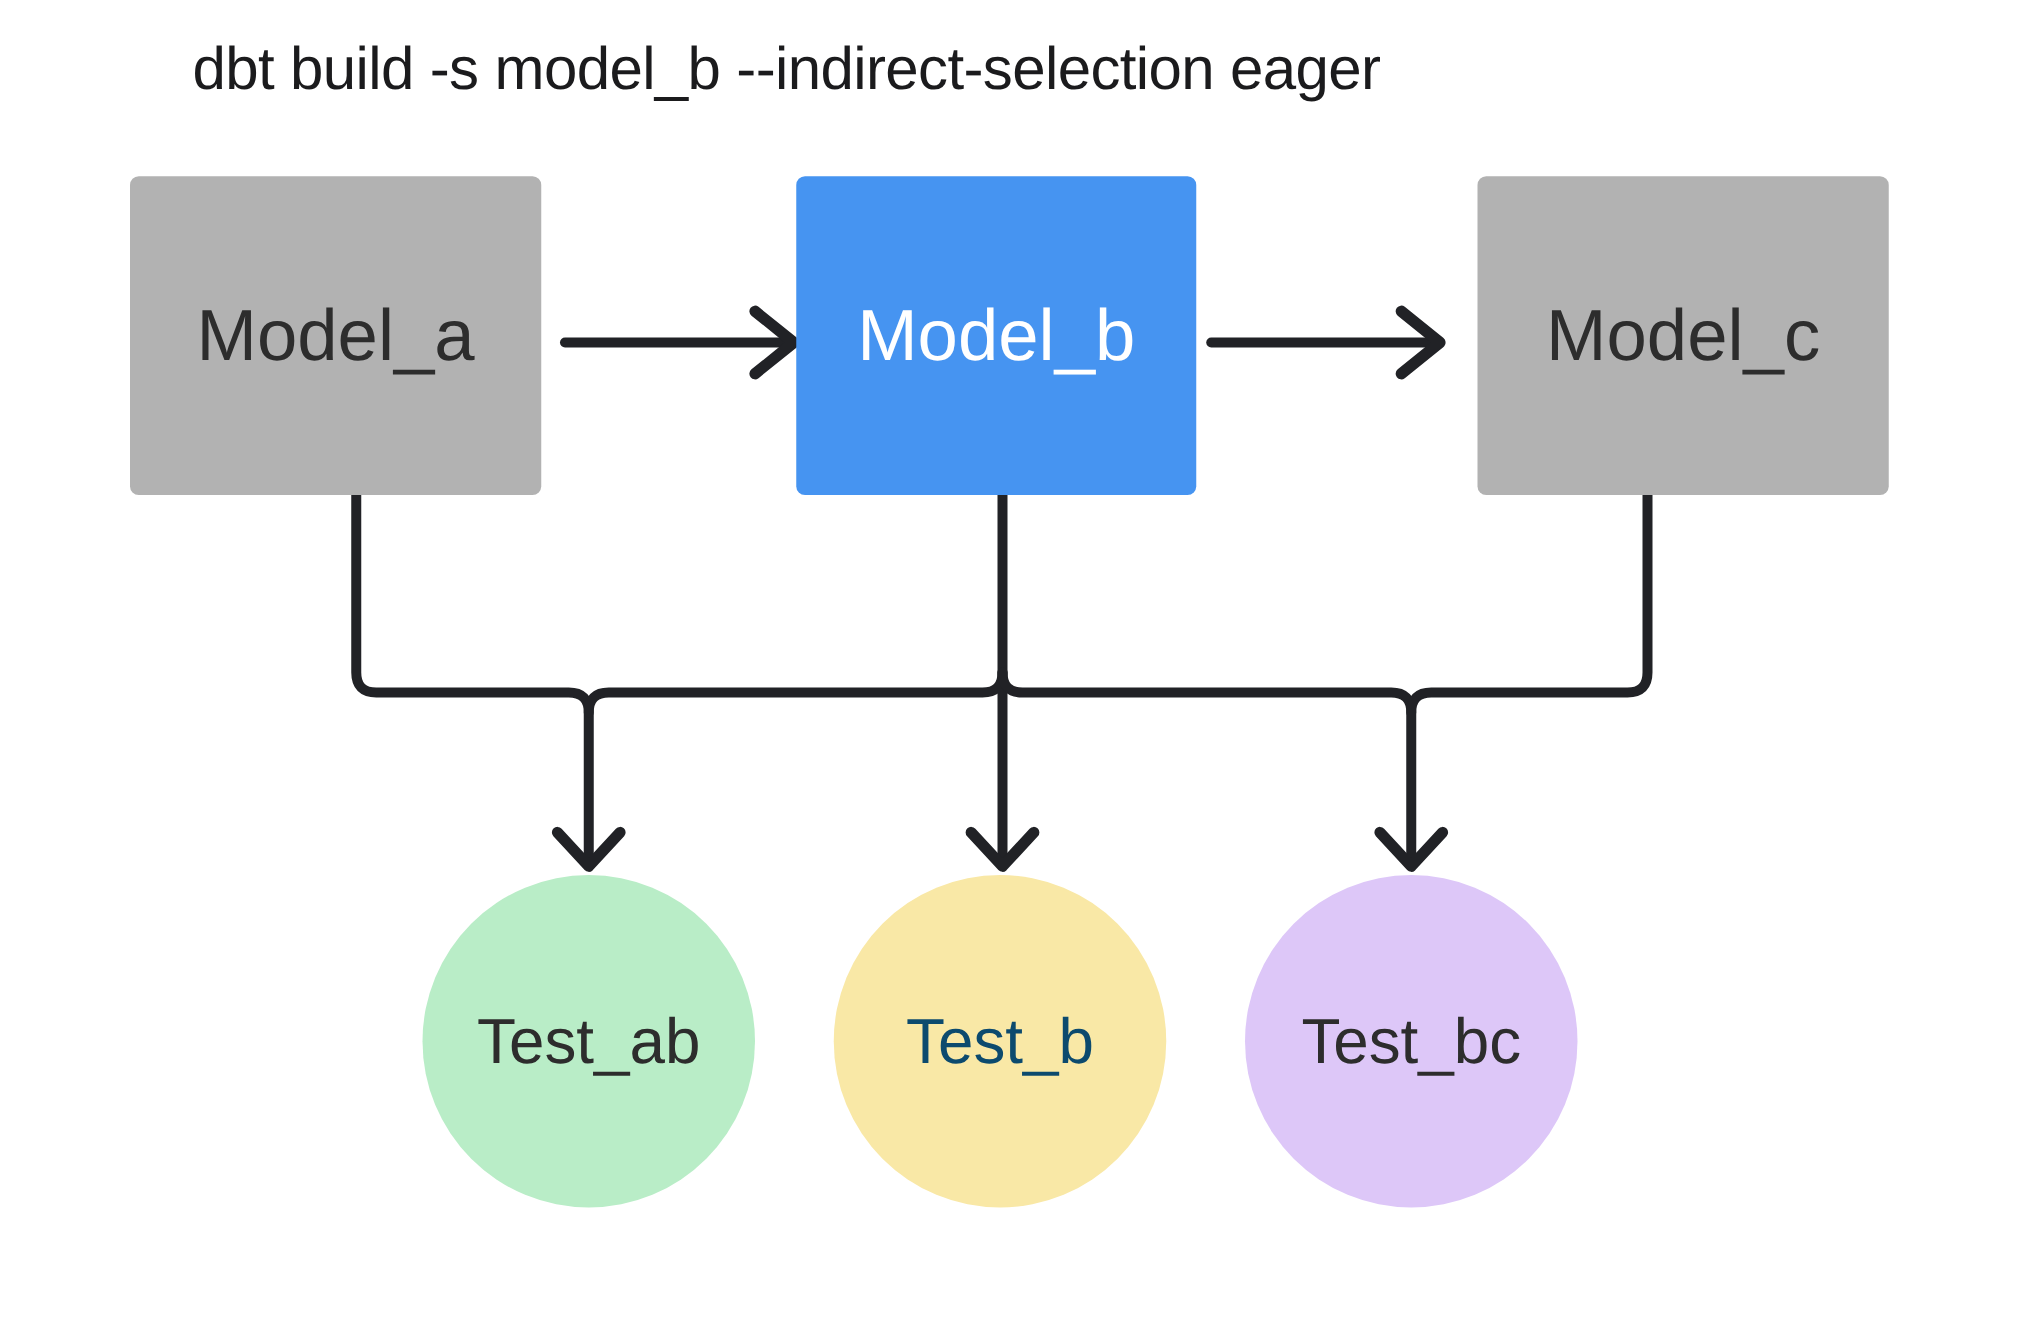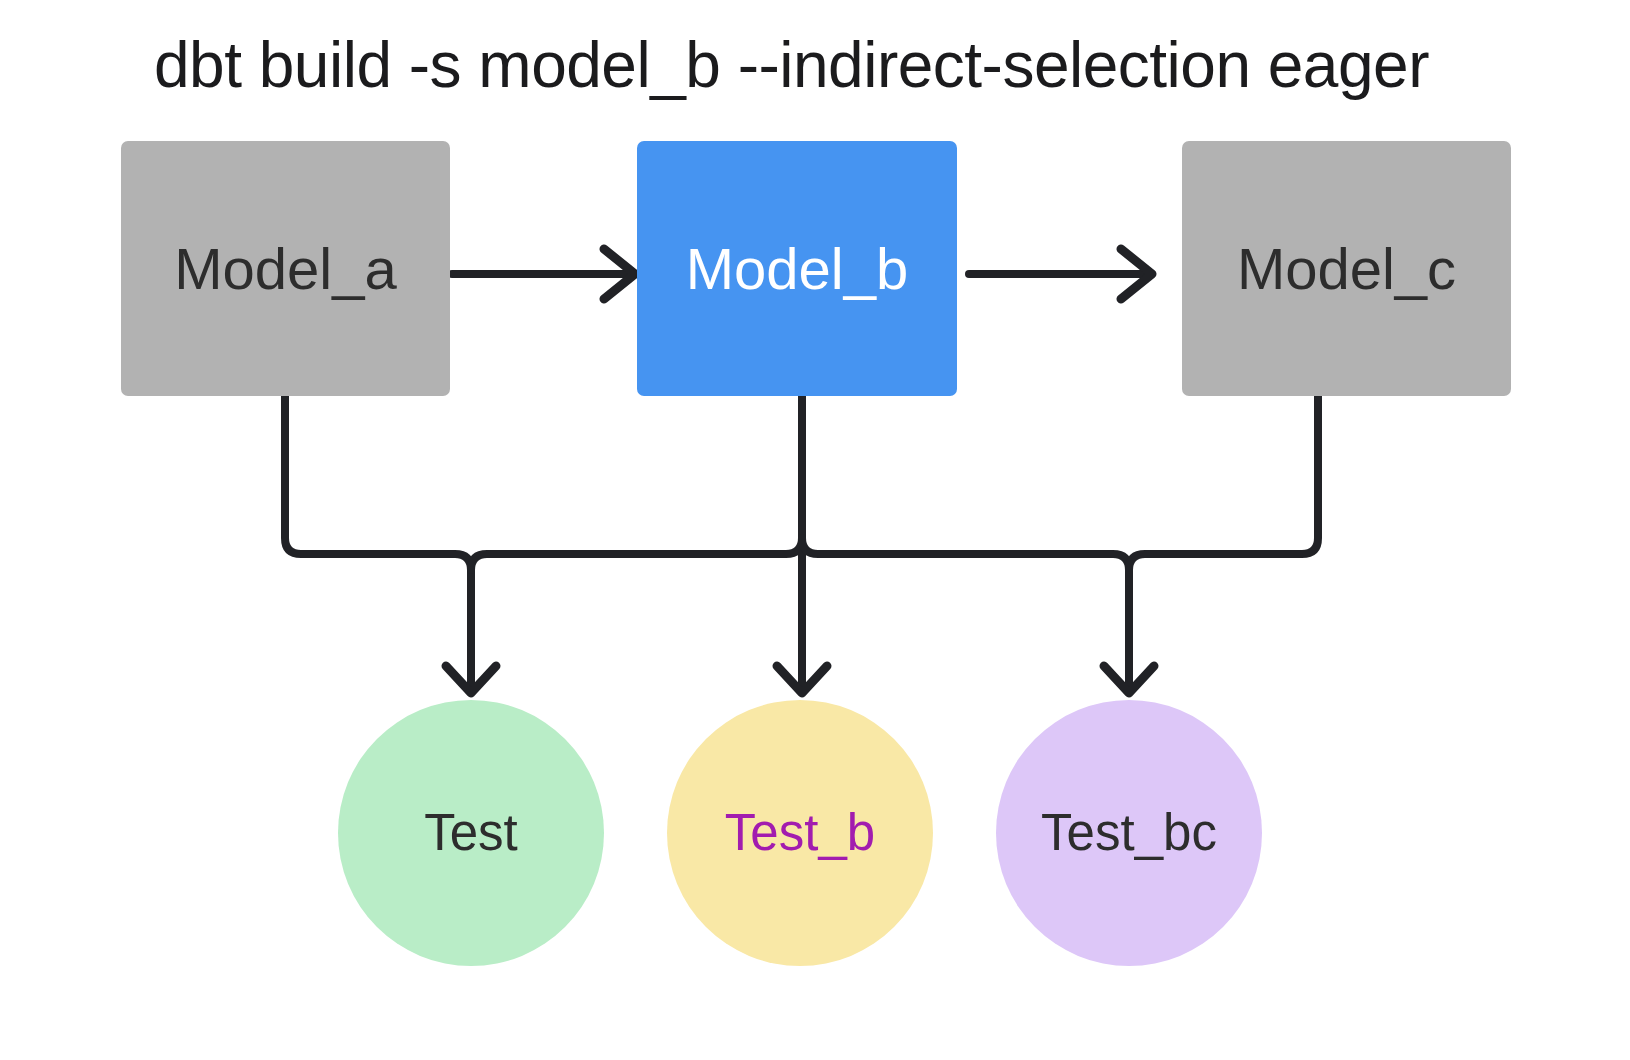--- a/index.html
+++ b/index.html
@@ -11,21 +11,21 @@
     position: relative;
     width: 1630px;
     height: 1060px;
     overflow: hidden;
   }
   .title {
     position: absolute;
     left: 154px;
     top: 28px;
     margin: 0;
-    font-size: 64px;
+    font-size: 48px;
     font-weight: 500;
     letter-spacing: -0.5px;
     white-space: nowrap;
   }
   .edges {
     position: absolute;
     left: 0;
     top: 0;
   }
   .ln {
@@ -47,21 +47,21 @@
     justify-content: center;
     text-align: center;
   }
   .box {
     width: 329px;
     height: 255px;
     top: 141px;
     border-radius: 7px;
     font-size: 58px;
   }
-  .box-a { left: 121px; align-items: center; }
+  .box-a { left: 104px; align-items: center; }
   .box-b { left: 637px; width: 320px; }
   .box-c { left: 1154px; }
   .circle {
     width: 266px;
     height: 266px;
     top: 700px;
     border-radius: 50%;
     font-size: 51px;
     line-height: 1.64;
   }
@@ -122,24 +122,25 @@
     <span>Model_b</span>
   </div>
 
   <div class="node box box-c" style="background-color: rgb(178, 178, 178); color: rgb(45, 45, 45); margin-left: 28px;">
     <span>Model_c</span>
   </div>
 
   <div class="node circle circle-ab" style="background-color: rgb(185, 237, 199); color: rgb(45, 45, 45);">
     <span class="circle-label">
       <span>Test</span>
+      <span>_ab</span>
     </span>
   </div>
 
-  <div class="node circle circle-b" style="background-color: rgb(249, 232, 166); color: #a21caf;">
+  <div class="node circle circle-b" style="background-color: rgb(249, 232, 166); color: #0c4a6e;">
     <span>Test_b</span>
   </div>
 
   <div class="node circle circle-bc" style="background-color: rgb(221, 199, 248); color: rgb(45, 45, 45);">
     <span class="circle-label">
       <span>Test</span>
       <span>_bc</span>
     </span>
   </div>
 

